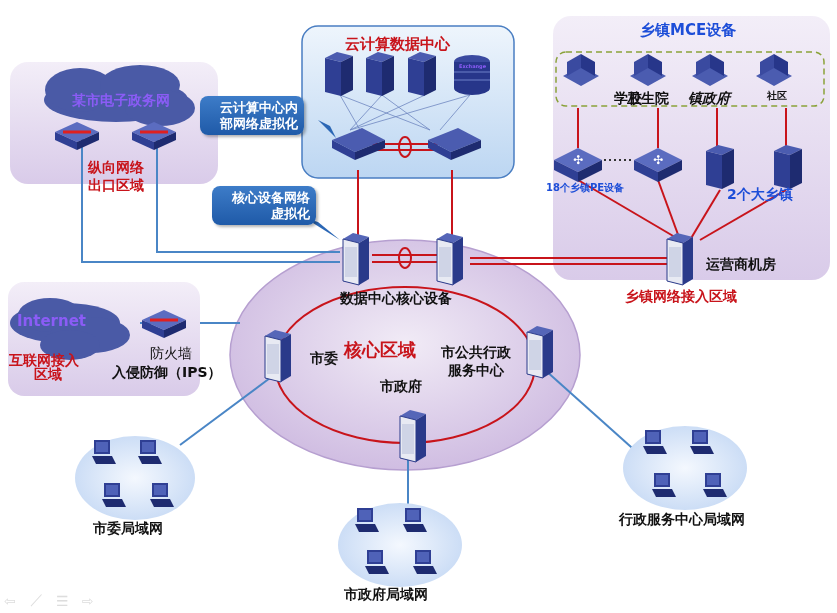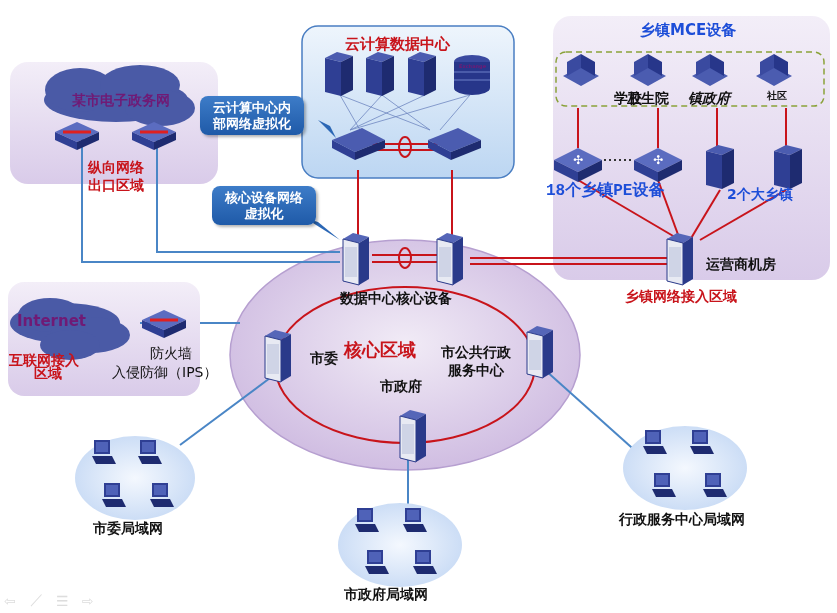--- a/index.html
+++ b/index.html
@@ -2,22 +2,22 @@
 <html><head>
 <meta charset="utf-8">
 <style>
   html,body{margin:0;padding:0;background:#ffffff;}
   body{width:837px;height:613px;position:relative;overflow:hidden;font-family:"DejaVu Sans","Liberation Sans",sans-serif;}
   svg{position:absolute;left:0;top:0;}
   .t{position:absolute;white-space:nowrap;font-weight:bold;line-height:1.15;}
   .red{color:#c8141b;}
   .blk{color:#111;}
   .blue{color:#1d4ed8;}
-  .wht{color:#701a75;}
-  .callout{position:absolute;background:linear-gradient(#3d7cc8,#1f5aa8);border-radius:8px;color:#fff;font-weight:bold;font-size:13px;text-align:center;line-height:1.2;padding:4px 6px;box-shadow:2px 2px 3px rgba(0,0,0,.3);}
+  .wht{color:#8b5cf6;}
+  .callout{position:absolute;background:linear-gradient(#3d7cc8,#1f5aa8);border-radius:8px;color:#fff;font-weight:bold;font-size:13px;text-align:right;line-height:1.2;padding:4px 6px;box-shadow:2px 2px 3px rgba(0,0,0,.3);}
   .ctrl{position:absolute;bottom:4px;color:#ddd;font-size:14px;}
 </style>
 </head>
 <body>
 
 <svg width="837" height="613" viewBox="0 0 837 613">
   <defs>
     <linearGradient id="reg" x1="0" y1="0" x2="0" y2="1">
       <stop offset="0" stop-color="#f3eef8"></stop>
         <stop offset="1" stop-color="#d9cbe9"></stop>
@@ -213,30 +213,30 @@
 </div>
 
 <div class="t red" style="left:345px;top:36px;font-size:15px;">云计算数据中心</div>
 <div class="t wht" style="left:459px;top:64px;font-size:5px;">Exchange</div>
 
 <div class="t blue" style="left:640px;top:22px;font-size:15px;">乡镇MCE设备</div>
 <div class="t blk" style="left:574px;top:90px;font-size:14px;margin-left:40px;">学校</div>
 <div class="t blk" style="left:627px;top:90px;font-size:14px;">卫生院</div>
 <div class="t blk" style="left:688px;top:90px;font-size:14px;font-style:italic;">镇政府</div>
 <div class="t blk" style="left:767px;top:90px;font-size:10px;">社区</div>
-<div class="t blue" style="left:546px;top:182px;font-size:16px;font-family:Liberation Mono, monospace;">18个乡镇PE设备</div>
+<div class="t blue" style="left:546px;top:182px;font-size:10px;">18个乡镇PE设备</div>
 <div class="t blue" style="left:727px;top:186px;font-size:14px;">2个大乡镇</div>
 <div class="t blk" style="left:706px;top:256px;font-size:14px;">运营商机房</div>
 <div class="t red" style="left:625px;top:288px;font-size:14px;">乡镇网络接入区域</div>
 
 <div class="t wht" style="left:17px;top:313px;font-size:15px;">Internet</div>
 <div class="t red" style="left:9px;top:352px;font-size:14px;">互联网接入</div>
-<div class="t red" style="left:34px;top:366px;font-size:14px;font-family:Liberation Serif, serif;">区域</div>
+<div class="t red" style="left:34px;top:366px;font-size:14px;">区域</div>
 <div class="t blk" style="left:150px;top:345px;font-size:14px;font-weight:normal;">防火墙</div>
-<div class="t blk" style="left:112px;top:364px;font-size:14px;font-weight:normal;">入侵防御（IPS）</div>
+<div class="t blk" style="left:112px;top:364px;font-size:14px;font-weight:bold;">入侵防御（IPS）</div>
 
 <div class="t blk" style="left:340px;top:290px;font-size:14px;">数据中心核心设备</div>
 <div class="t red" style="left:344px;top:340px;font-size:18px;">核心区域</div>
 <div class="t blk" style="left:310px;top:350px;font-size:14px;">市委</div>
 <div class="t blk" style="left:441px;top:344px;font-size:14px;">市公共行政</div>
 <div class="t blk" style="left:448px;top:362px;font-size:14px;">服务中心</div>
 <div class="t blk" style="left:380px;top:378px;font-size:14px;">市政府</div>
 
 <div class="t blk" style="left:93px;top:520px;font-size:14px;">市委局域网</div>
 <div class="t blk" style="left:344px;top:586px;font-size:14px;">市政府局域网</div>

